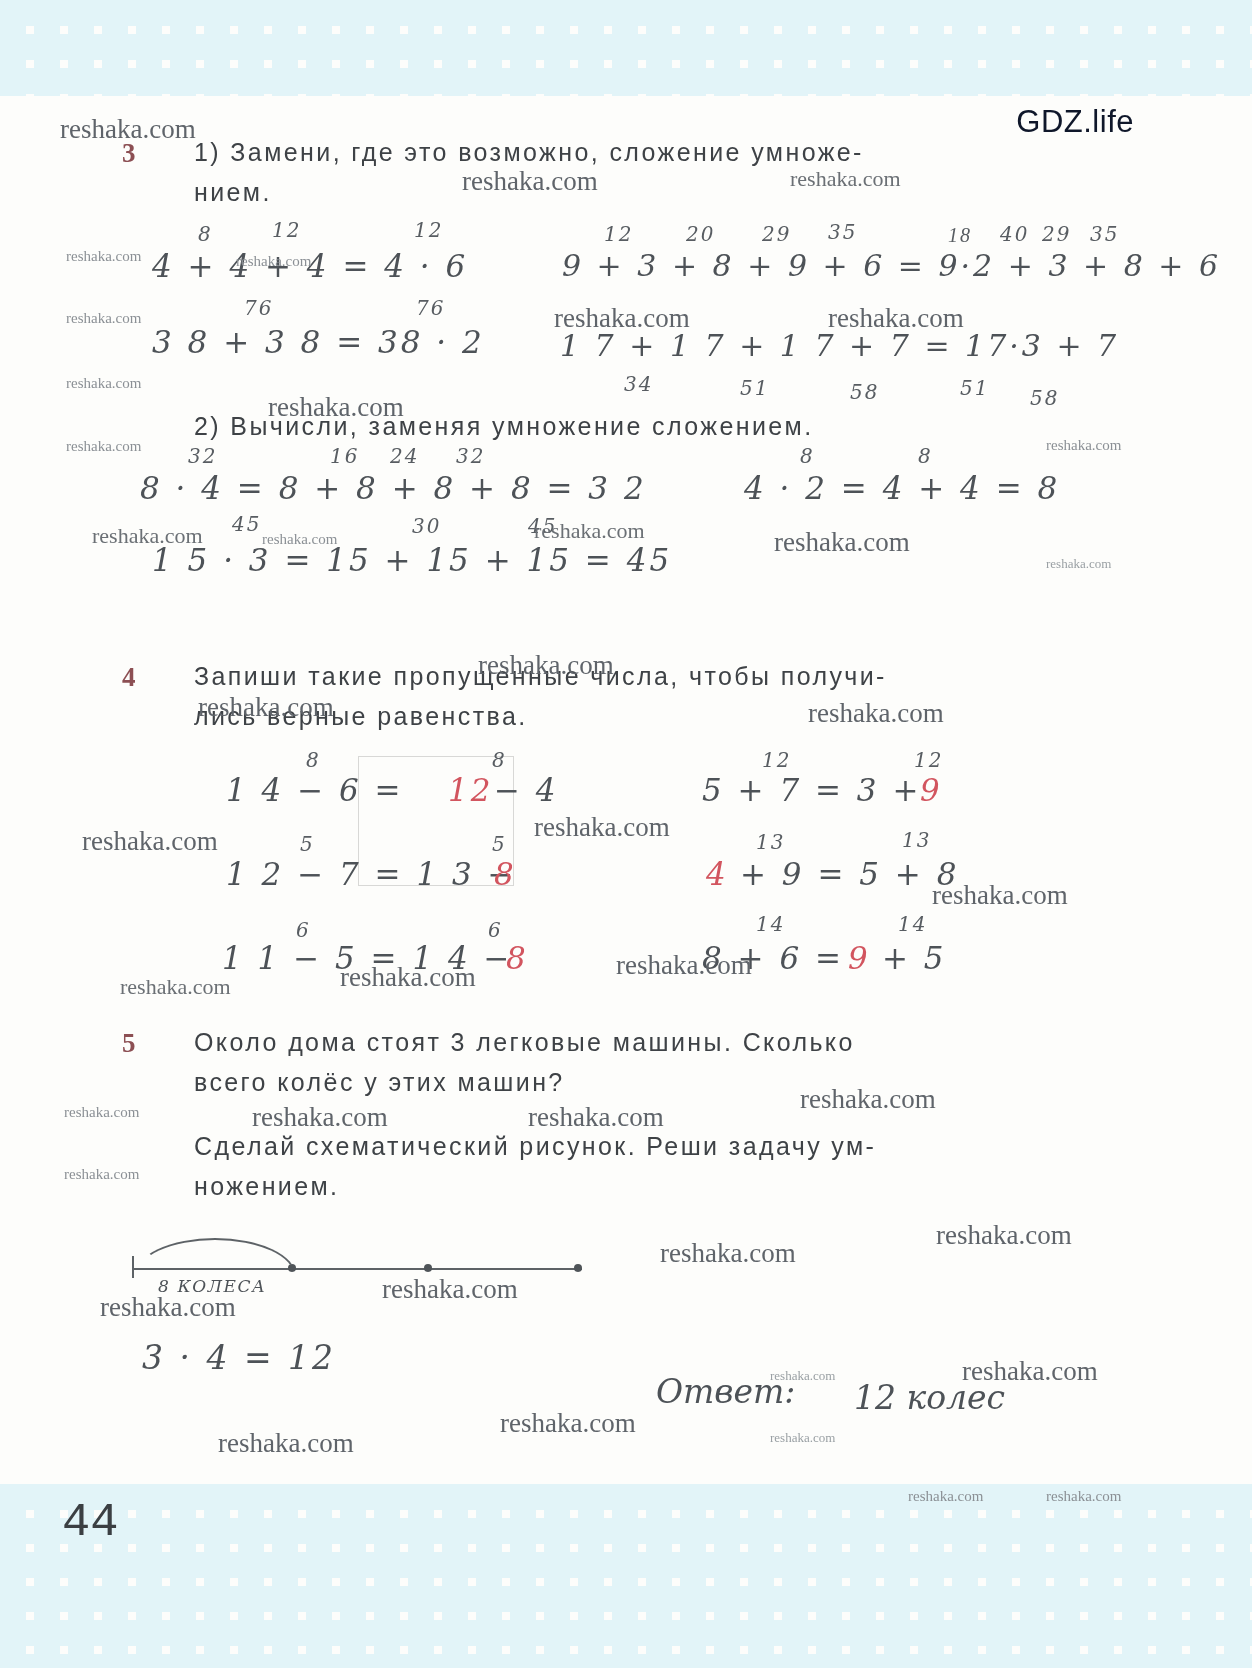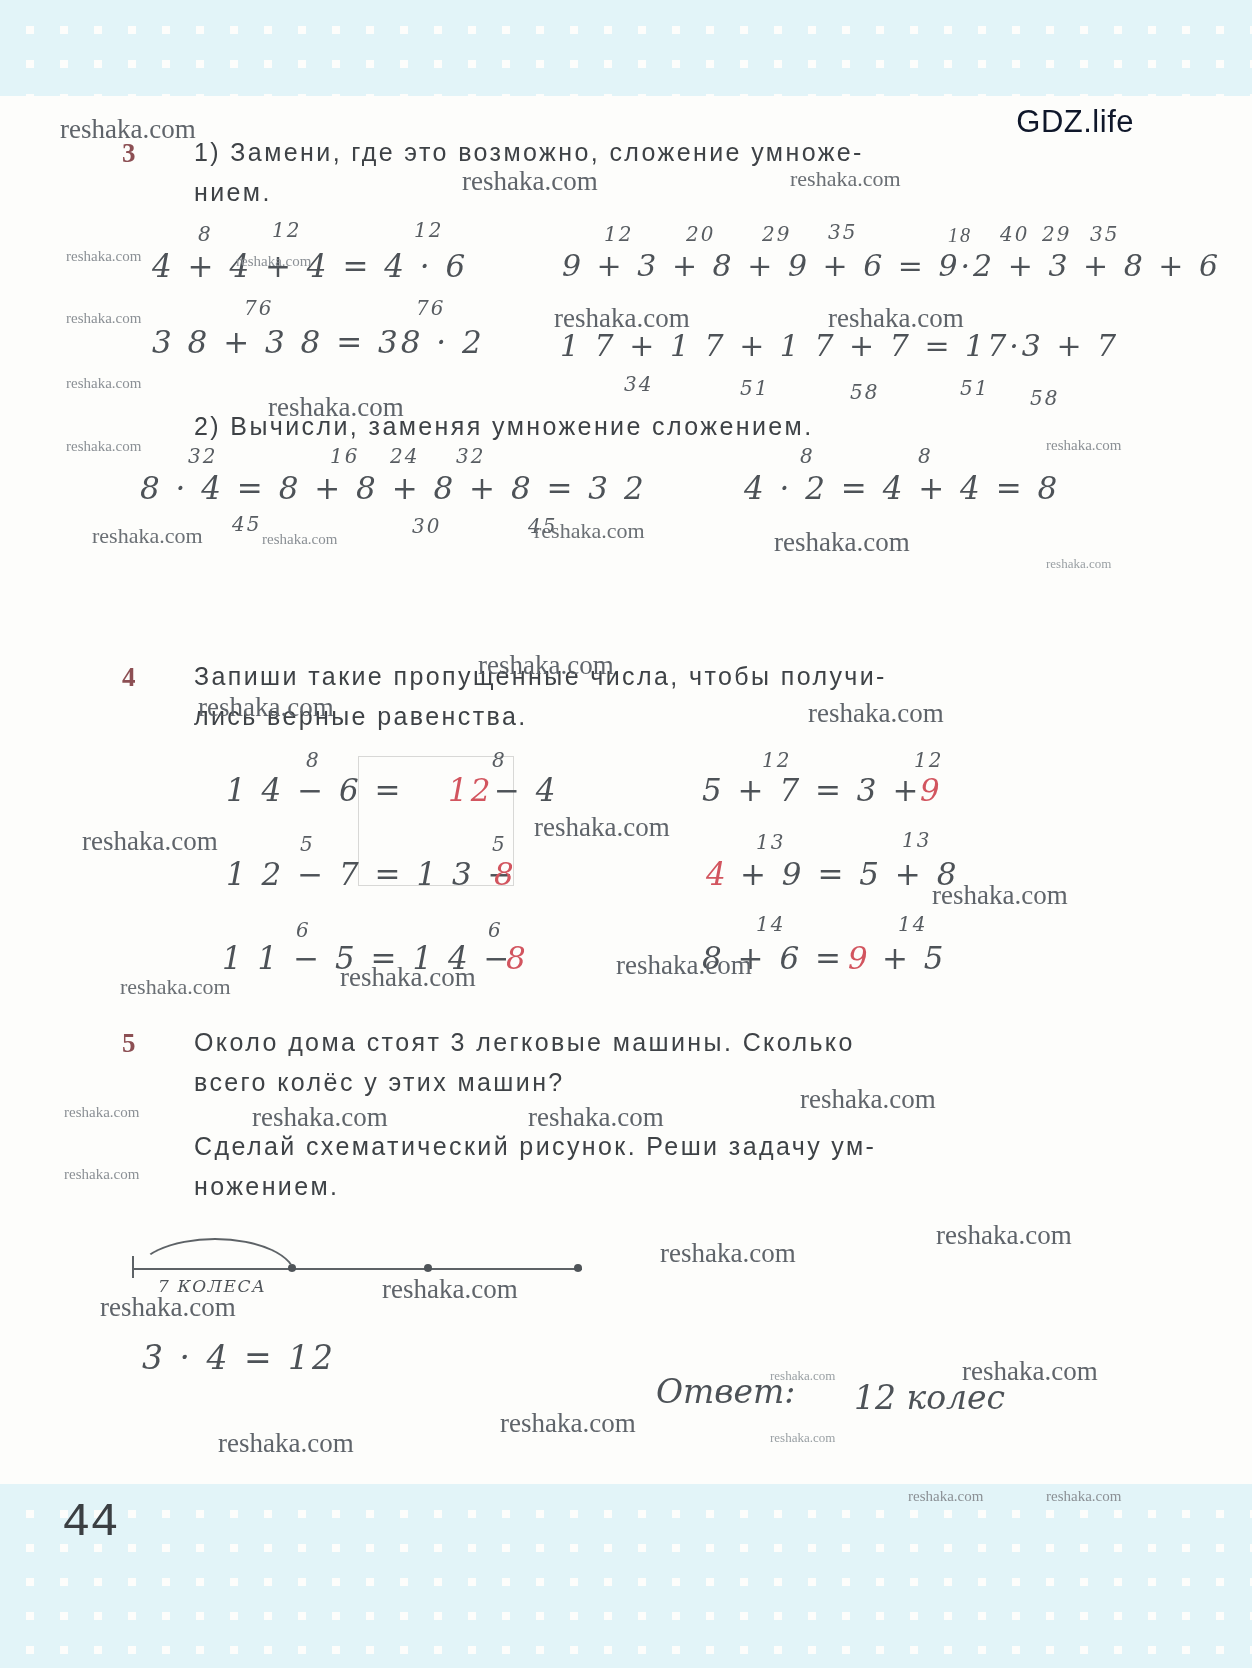--- a/index.html
+++ b/index.html
@@ -178,20 +178,21 @@
   <div class="hw sup" style="left:456px; top:444px;">32</div>
   <div class="hw main" style="left:140px; top:470px;">8 ·  4 = 8 + 8 + 8 + 8 = 3 2</div>
 
   <div class="hw sup" style="left:800px; top:444px;">8</div>
   <div class="hw sup" style="left:918px; top:444px;">8</div>
   <div class="hw main" style="left:744px; top:470px;">4 ·  2 =  4 + 4  = 8</div>
 
   <div class="hw sup" style="left:232px; top:512px;">45</div>
   <div class="hw sup" style="left:412px; top:514px;">30</div>
   <div class="hw sup" style="left:528px; top:514px;">45</div>
+  <div class="hw main" style="left:152px; top:542px;">1 5 ·  3 =  15 + 15 + 15  = 45</div>
 
   <div class="task-num" style="left:122px; top:662px;">4</div>
   <div class="task-text" style="left:194px; top:662px;">Запиши  такие  пропущенные  числа,  чтобы  получи-</div>
   <div class="task-text" style="left:194px; top:702px;">лись  верные  равенства.</div>
 
   <div class="pencil-box" style="left:358px; top:756px; width:154px; height:128px;"></div>
 
   <div class="hw sup" style="left:306px; top:748px;">8</div>
   <div class="hw sup" style="left:492px; top:748px;">8</div>
   <div class="hw main" style="left:226px; top:772px;">1 4 − 6 =</div>
@@ -229,21 +230,21 @@
   <div class="task-text" style="left:194px; top:1132px;">Сделай  схематический  рисунок.  Реши  задачу  ум-</div>
   <div class="task-text" style="left:194px; top:1068px;">всего  колёс  у  этих  машин?</div>
   <div class="task-text" style="left:194px; top:1172px;">ножением.</div>
 
   <div class="schem-line" style="left:132px; top:1268px; width:450px;"></div>
   <div class="schem-tick" style="left:132px; top:1256px; height:22px;"></div>
   <div class="schem-dot" style="left:288px; top:1264px;"></div>
   <div class="schem-dot" style="left:424px; top:1264px;"></div>
   <div class="schem-dot" style="left:574px; top:1264px;"></div>
   <div class="schem-arc" style="left:134px; top:1238px; width:158px; height:34px;"></div>
-  <div class="hw small" style="left:158px; top:1276px;">7 КОЛЕСА</div>
+  <div class="hw small" style="left:158px; top:1276px;">8 КОЛЕСА</div>
 
   <div class="hw main" style="left:142px; top:1338px; font-size:33px;">3 · 4  =  12</div>
 
   <div class="answer-word" style="left:656px; top:1372px;">Ответ:</div>
   <div class="answer-word" style="left:854px; top:1378px;">12  колес</div>
 
   <div class="page-number">44</div>
 
   <div id="watermark-layer">
       <div class="wm big" style="left: 60px; top: 114px;">reshaka.com</div>

